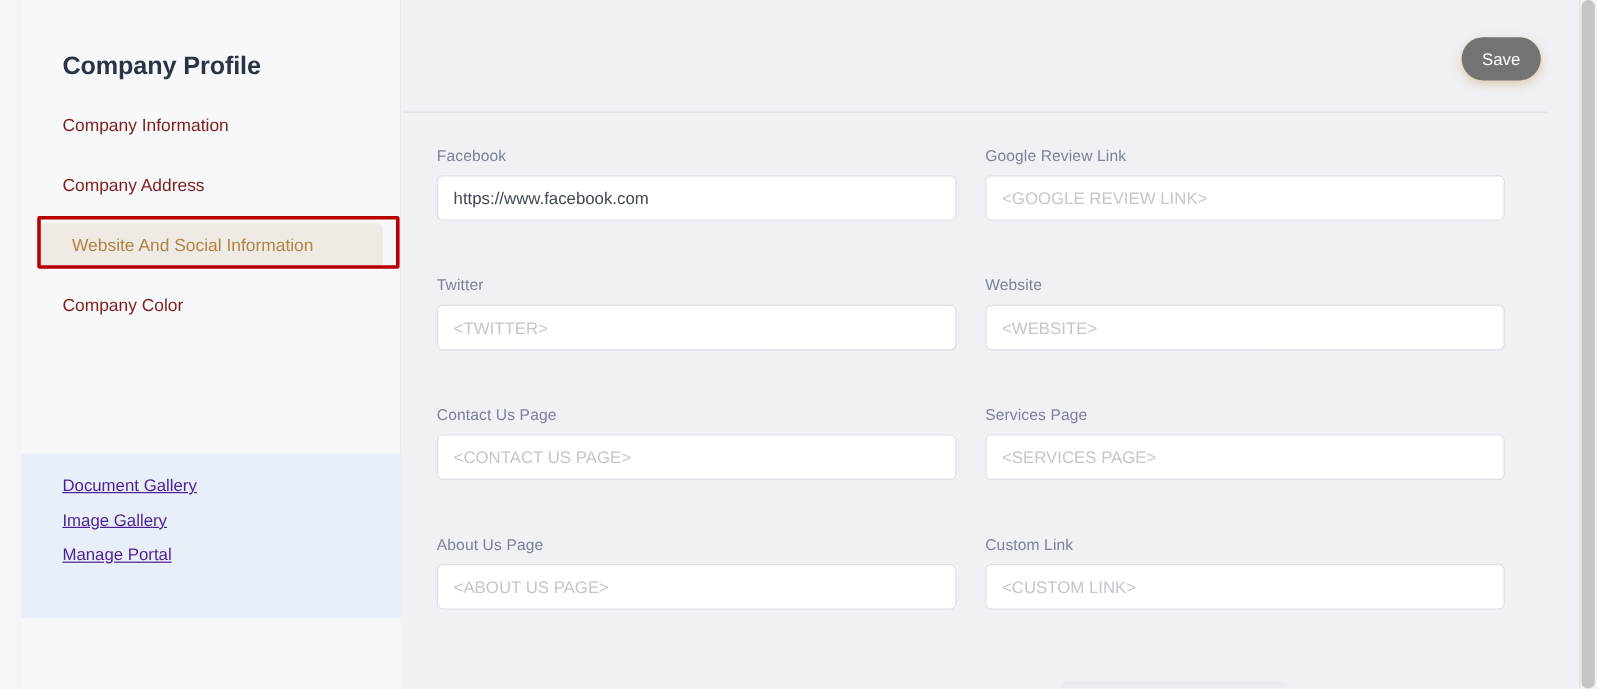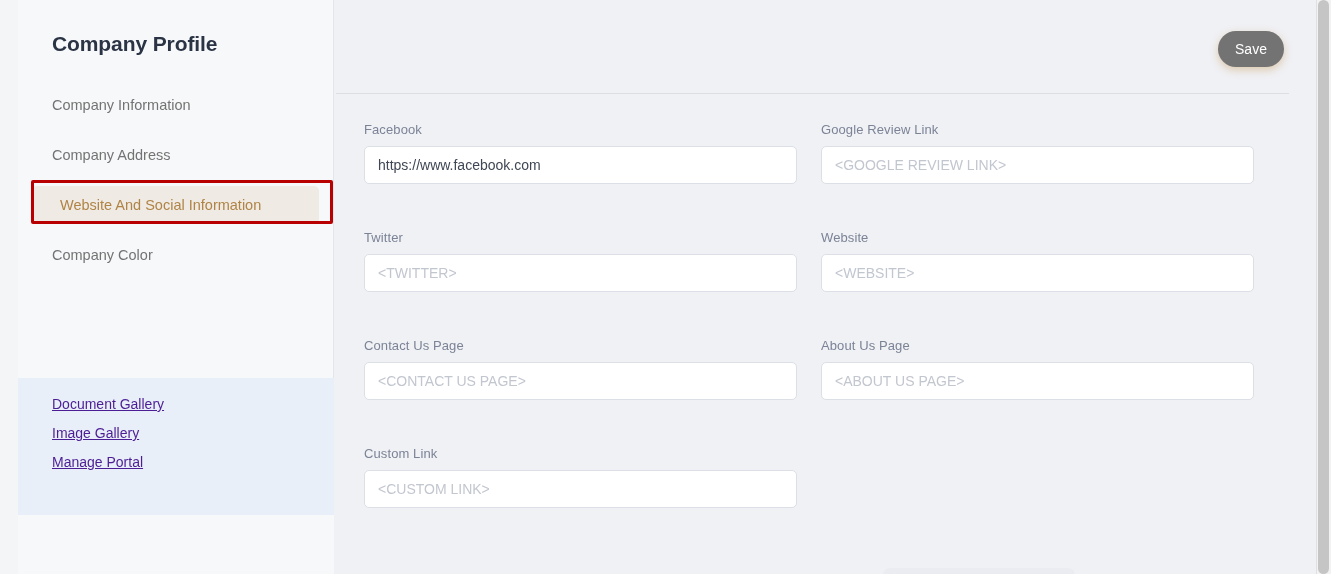--- a/index.html
+++ b/index.html
@@ -42,21 +42,21 @@
     position: absolute;
     left: 0; top: 0;
     width: 100%;
     height: 378px;
     background: #f7f8fa;
   }
 
   .page-title {
     position: absolute;
     left: 34px;
-    top: 18px;
+    top: 30px;
     font-size: 21px;
     font-weight: bold;
     color: #2b3445;
     letter-spacing: -0.1px;
   }
 
   .nav {
     position: absolute;
     left: 0;
     top: 86px;
@@ -64,21 +64,21 @@
   }
 
   .nav-item {
     position: relative;
     display: flex;
     align-items: center;
     height: 38px;
     margin: 0 14px 12px 14px;
     padding-left: 20px;
     font-size: 14.5px;
-    color: #737373;
+    color: #7f1d1d;
     border-radius: 5px;
     cursor: pointer;
     user-select: none;
   }
 
   .nav-item.active {
     background: #efeae4;
     color: #b08445;
     padding-left: 28px;
   }
@@ -312,20 +312,24 @@
         <div class="field">
           <label class="field-label">Website</label>
           <input class="field-input" type="text" placeholder="&lt;WEBSITE&gt;" style="">
         </div>
 
         <div class="field">
           <label class="field-label">Contact Us Page</label>
           <input class="field-input" type="text" placeholder="&lt;CONTACT US PAGE&gt;" style="">
         </div>
 
+        <div class="field">
+          <label class="field-label">Services Page</label>
+          <input class="field-input" type="text" placeholder="&lt;SERVICES PAGE&gt;" style="">
+        </div>
 
         <div class="field">
           <label class="field-label">About Us Page</label>
           <input class="field-input" type="text" placeholder="&lt;ABOUT US PAGE&gt;" style="">
         </div>
 
         <div class="field">
           <label class="field-label">Custom Link</label>
           <input class="field-input" type="text" placeholder="&lt;CUSTOM LINK&gt;" style="">
         </div>

